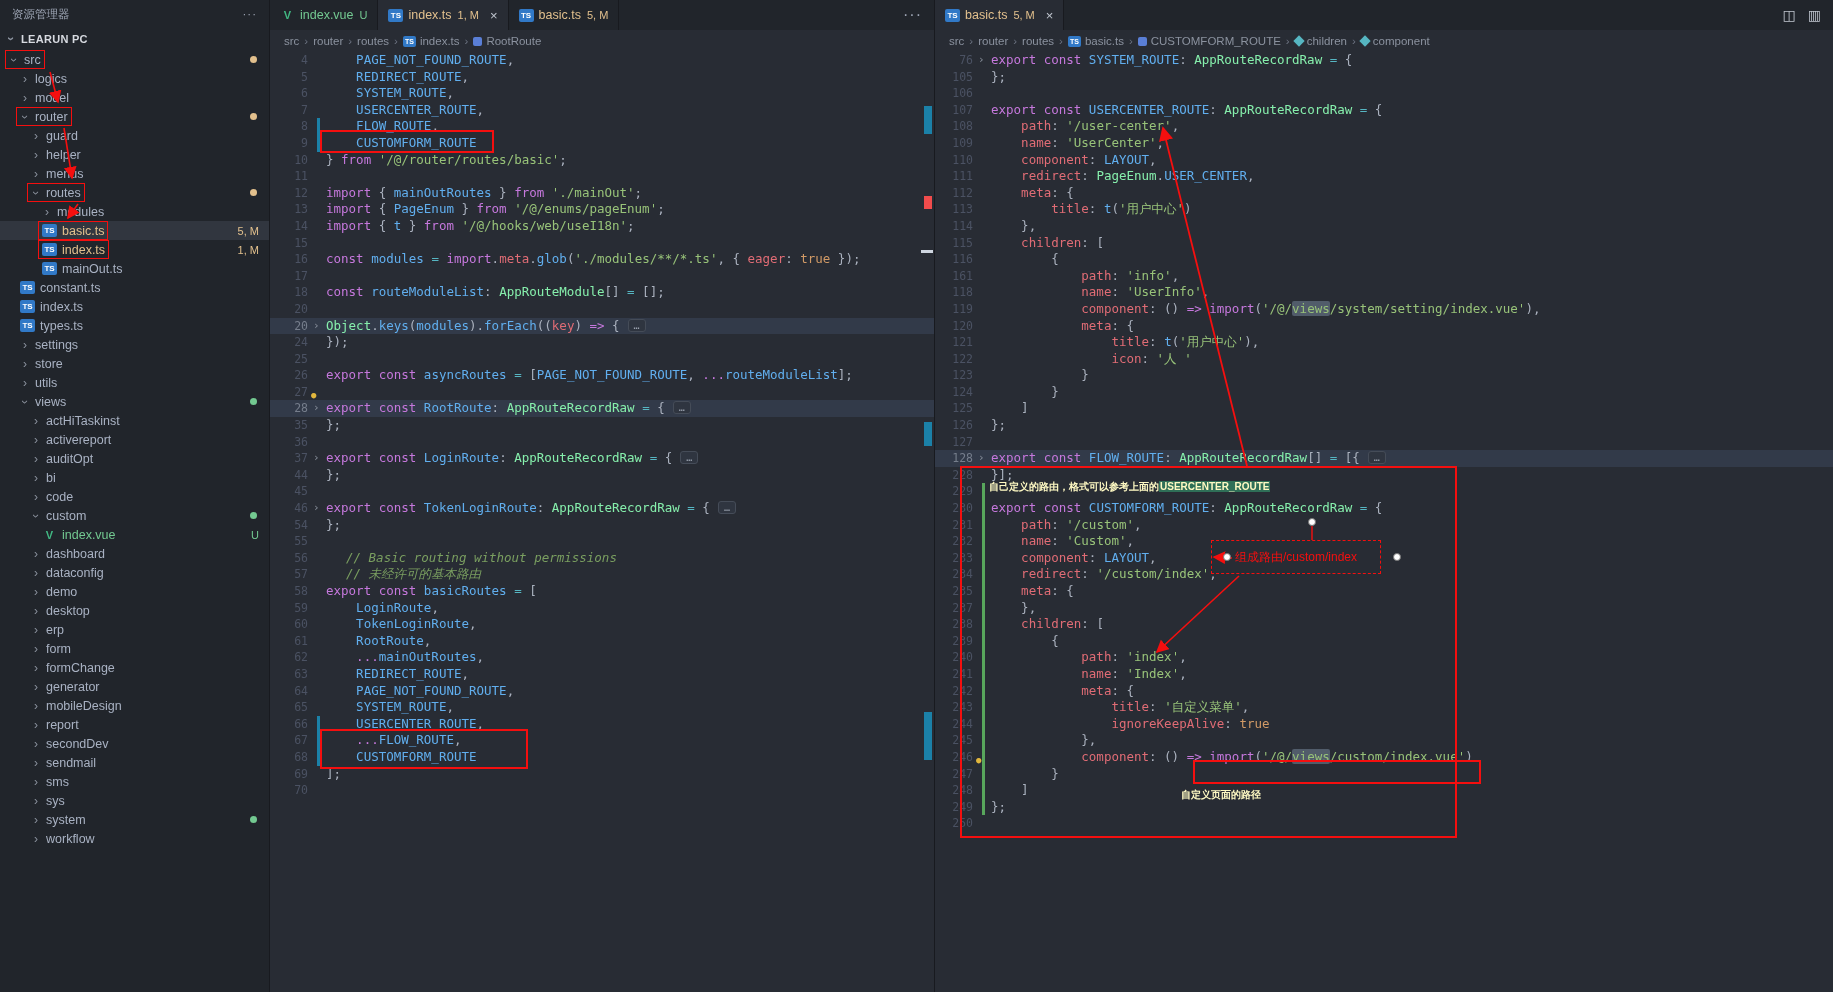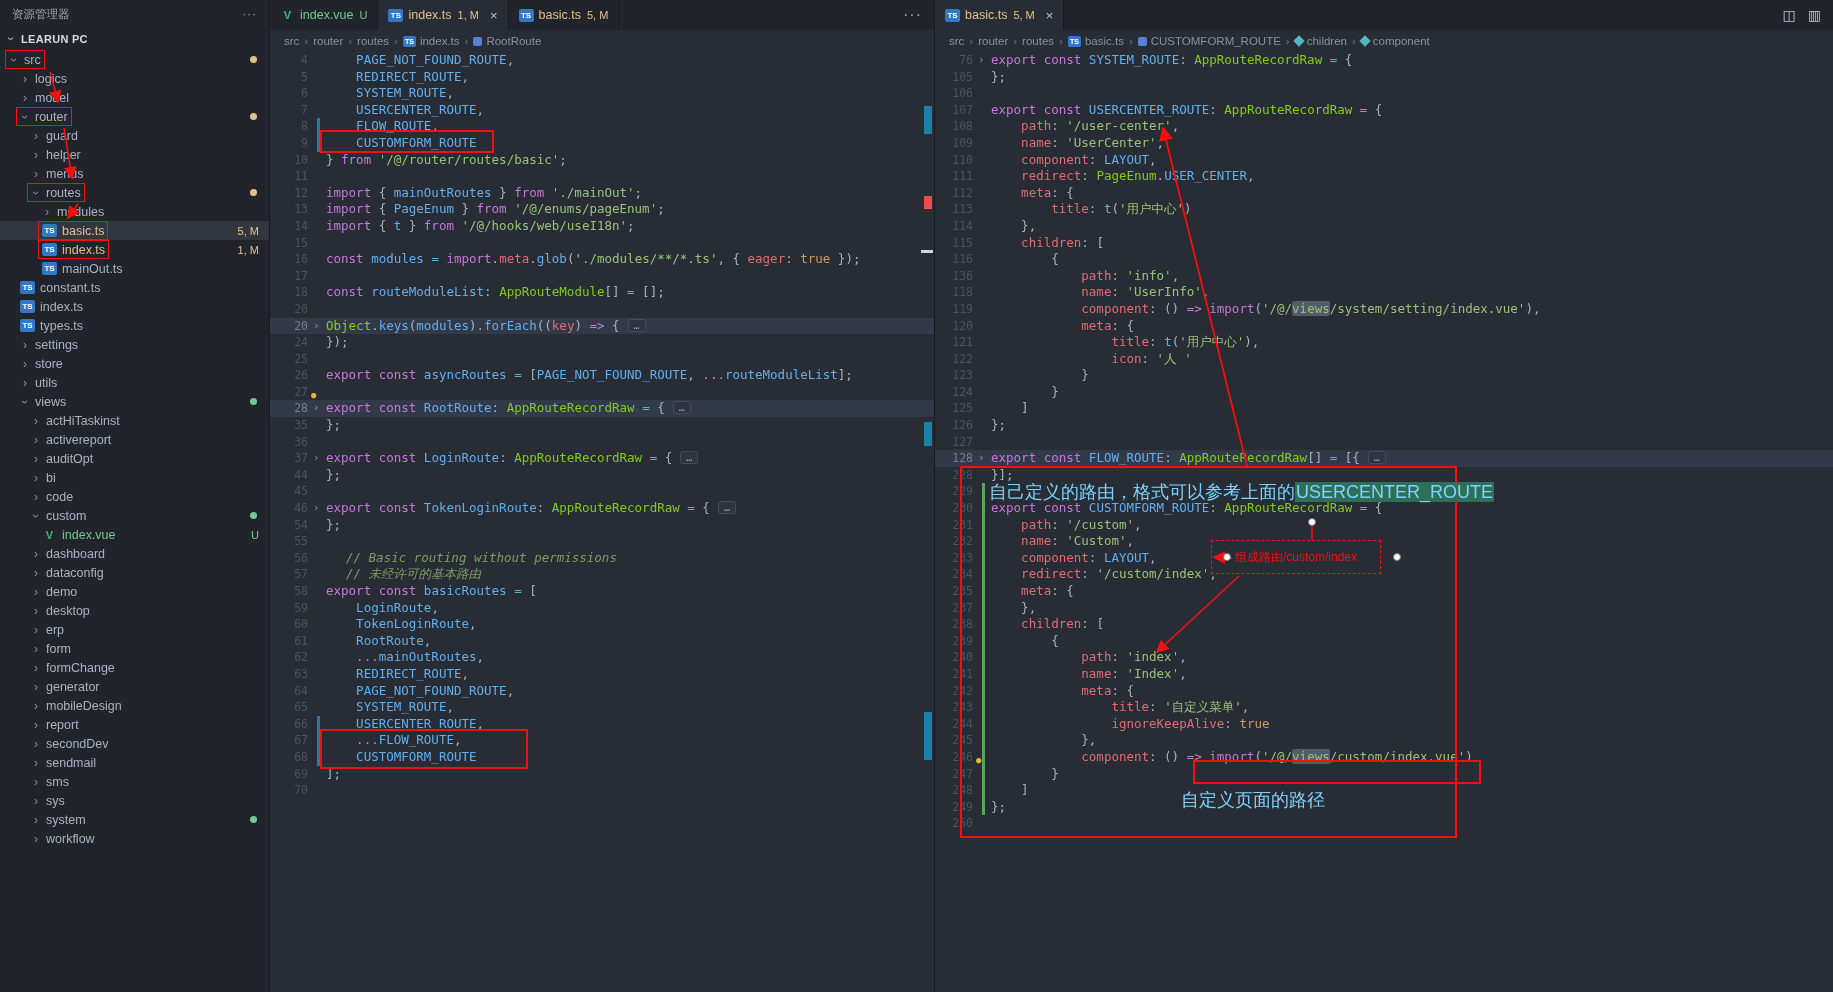--- a/index.html
+++ b/index.html
@@ -55,28 +55,28 @@
   .ln { position:absolute; left:0; width:38px; text-align:right; color:#4b5263; font-size:11.5px; }
   .code-line.hl .ln { color:#767e8c; }
   .foldc { position:absolute; left:43px; top:0; color:#8a919d; font-size:11px; }
   .gicon { position:absolute; left:41px; top:3px; font-size:9px; color:#e2b73d; }
   .chg { position:absolute; left:47px; width:3px; top:0; height:100%; }
   .chg-m { background:#1b81a8; }
   .chg-a { background:#58a65c; }
   .txt { position:absolute; left:56px; top:0; }
   .fold-badge { display:inline-block; background:#2f3540; border:1px solid #454c58; border-radius:3px; color:#9aa2ae; font-size:10px; line-height:11px; padding:0 5px; margin-left:8px; vertical-align:1px; cursor:pointer; }
   .tk-d { color:#abb2bf; } .tk-k { color:#c678dd; } .tk-v { color:#61afef; }
-  .tk-t { color:#84cc16; } .tk-s { color:#98c379; } .tk-pr { color:#e06c75; }
+  .tk-t { color:#86efac; } .tk-s { color:#98c379; } .tk-pr { color:#e06c75; }
   .tk-f { color:#61afef; } .tk-n { color:#d19a66; } .tk-c { color:#7a9f60; font-style:italic;margin-left:20px; }
   .tk-op { color:#56b6c2; }
   .tk-sh { color:#98c379; background:#515c6a; border-radius:2px; }
 
   
   .ann-box { position:absolute; border:2px solid #f50f0f; z-index:6; pointer-events:none; }
-  .ann-text { position:absolute; color:#7dd3fc; font-size:18px; z-index:7; white-space:nowrap; pointer-events:none; }
+  .ann-text { position:absolute; color:#fef9c3; font-size:10px; z-index:7; white-space:nowrap; pointer-events:none;font-weight:bold; }
   .note-hl { background:#2f6f57; padding:0 1px; }
   .ann-dashed { position:absolute; border:1.6px dashed #f50f0f; z-index:7; display:flex; align-items:center; justify-content:center; color:#f50f0f; font-size:12px; white-space:nowrap; pointer-events:none; }
   .overlay { position:absolute; inset:0; z-index:8; pointer-events:none; }
   .ruler-mark { position:absolute; right:2px; width:8px; z-index:4; }
 </style>
 </head>
 <body>
 
 <div class="app">
 
@@ -522,21 +522,21 @@
         <div class="code-line"><span class="ln">107</span><span class="txt"><span class="tk-k">export</span><span class="tk-d"> </span><span class="tk-k">const</span><span class="tk-d"> </span><span class="tk-v">USERCENTER_ROUTE</span><span class="tk-d">: </span><span class="tk-t">AppRouteRecordRaw</span><span class="tk-d"> </span><span class="tk-op">=</span><span class="tk-d"> {</span></span></div>
         <div class="code-line"><span class="ln">108</span><span class="txt"><span class="tk-d">    </span><span class="tk-pr">path</span><span class="tk-d">: </span><span class="tk-s">'/user-center'</span><span class="tk-d">,</span></span></div>
         <div class="code-line"><span class="ln">109</span><span class="txt"><span class="tk-d">    </span><span class="tk-pr">name</span><span class="tk-d">: </span><span class="tk-s">'UserCenter'</span><span class="tk-d">,</span></span></div>
         <div class="code-line"><span class="ln">110</span><span class="txt"><span class="tk-d">    </span><span class="tk-pr">component</span><span class="tk-d">: </span><span class="tk-v">LAYOUT</span><span class="tk-d">,</span></span></div>
         <div class="code-line"><span class="ln">111</span><span class="txt"><span class="tk-d">    </span><span class="tk-pr">redirect</span><span class="tk-d">: </span><span class="tk-t">PageEnum</span><span class="tk-d">.</span><span class="tk-v">USER_CENTER</span><span class="tk-d">,</span></span></div>
         <div class="code-line"><span class="ln">112</span><span class="txt"><span class="tk-d">    </span><span class="tk-pr">meta</span><span class="tk-d">: {</span></span></div>
         <div class="code-line"><span class="ln">113</span><span class="txt"><span class="tk-d">        </span><span class="tk-pr">title</span><span class="tk-d">: </span><span class="tk-f">t</span><span class="tk-d">(</span><span class="tk-s">'用户中心'</span><span class="tk-d">)</span></span></div>
         <div class="code-line"><span class="ln">114</span><span class="txt"><span class="tk-d">    },</span></span></div>
         <div class="code-line"><span class="ln">115</span><span class="txt"><span class="tk-d">    </span><span class="tk-pr">children</span><span class="tk-d">: [</span></span></div>
         <div class="code-line"><span class="ln">116</span><span class="txt"><span class="tk-d">        {</span></span></div>
-        <div class="code-line"><span class="ln">136</span><span class="txt"><span class="tk-d">            </span><span class="tk-pr">path</span><span class="tk-d">: </span><span class="tk-s">'info'</span><span class="tk-d">,</span></span></div>
+        <div class="code-line"><span class="ln">161</span><span class="txt"><span class="tk-d">            </span><span class="tk-pr">path</span><span class="tk-d">: </span><span class="tk-s">'info'</span><span class="tk-d">,</span></span></div>
         <div class="code-line"><span class="ln">118</span><span class="txt"><span class="tk-d">            </span><span class="tk-pr">name</span><span class="tk-d">: </span><span class="tk-s">'UserInfo'</span><span class="tk-d">,</span></span></div>
         <div class="code-line"><span class="ln">119</span><span class="txt"><span class="tk-d">            </span><span class="tk-pr">component</span><span class="tk-d">: () </span><span class="tk-k">=&gt;</span><span class="tk-d"> </span><span class="tk-k">import</span><span class="tk-d">(</span><span class="tk-s">'/@/</span><span class="tk-sh">views</span><span class="tk-s">/system/setting/index.vue'</span><span class="tk-d">),</span></span></div>
         <div class="code-line"><span class="ln">120</span><span class="txt"><span class="tk-d">            </span><span class="tk-pr">meta</span><span class="tk-d">: {</span></span></div>
         <div class="code-line"><span class="ln">121</span><span class="txt"><span class="tk-d">                </span><span class="tk-pr">title</span><span class="tk-d">: </span><span class="tk-f">t</span><span class="tk-d">(</span><span class="tk-s">'用户中心'</span><span class="tk-d">),</span></span></div>
         <div class="code-line"><span class="ln">122</span><span class="txt"><span class="tk-d">                </span><span class="tk-pr">icon</span><span class="tk-d">: </span><span class="tk-s">'人 '</span></span></div>
         <div class="code-line"><span class="ln">123</span><span class="txt"><span class="tk-d">            }</span></span></div>
         <div class="code-line"><span class="ln">124</span><span class="txt"><span class="tk-d">        }</span></span></div>
         <div class="code-line"><span class="ln">125</span><span class="txt"><span class="tk-d">    ]</span></span></div>
         <div class="code-line"><span class="ln">126</span><span class="txt"><span class="tk-d">};</span></span></div>
         <div class="code-line"><span class="ln">127</span><span class="txt"></span></div>

